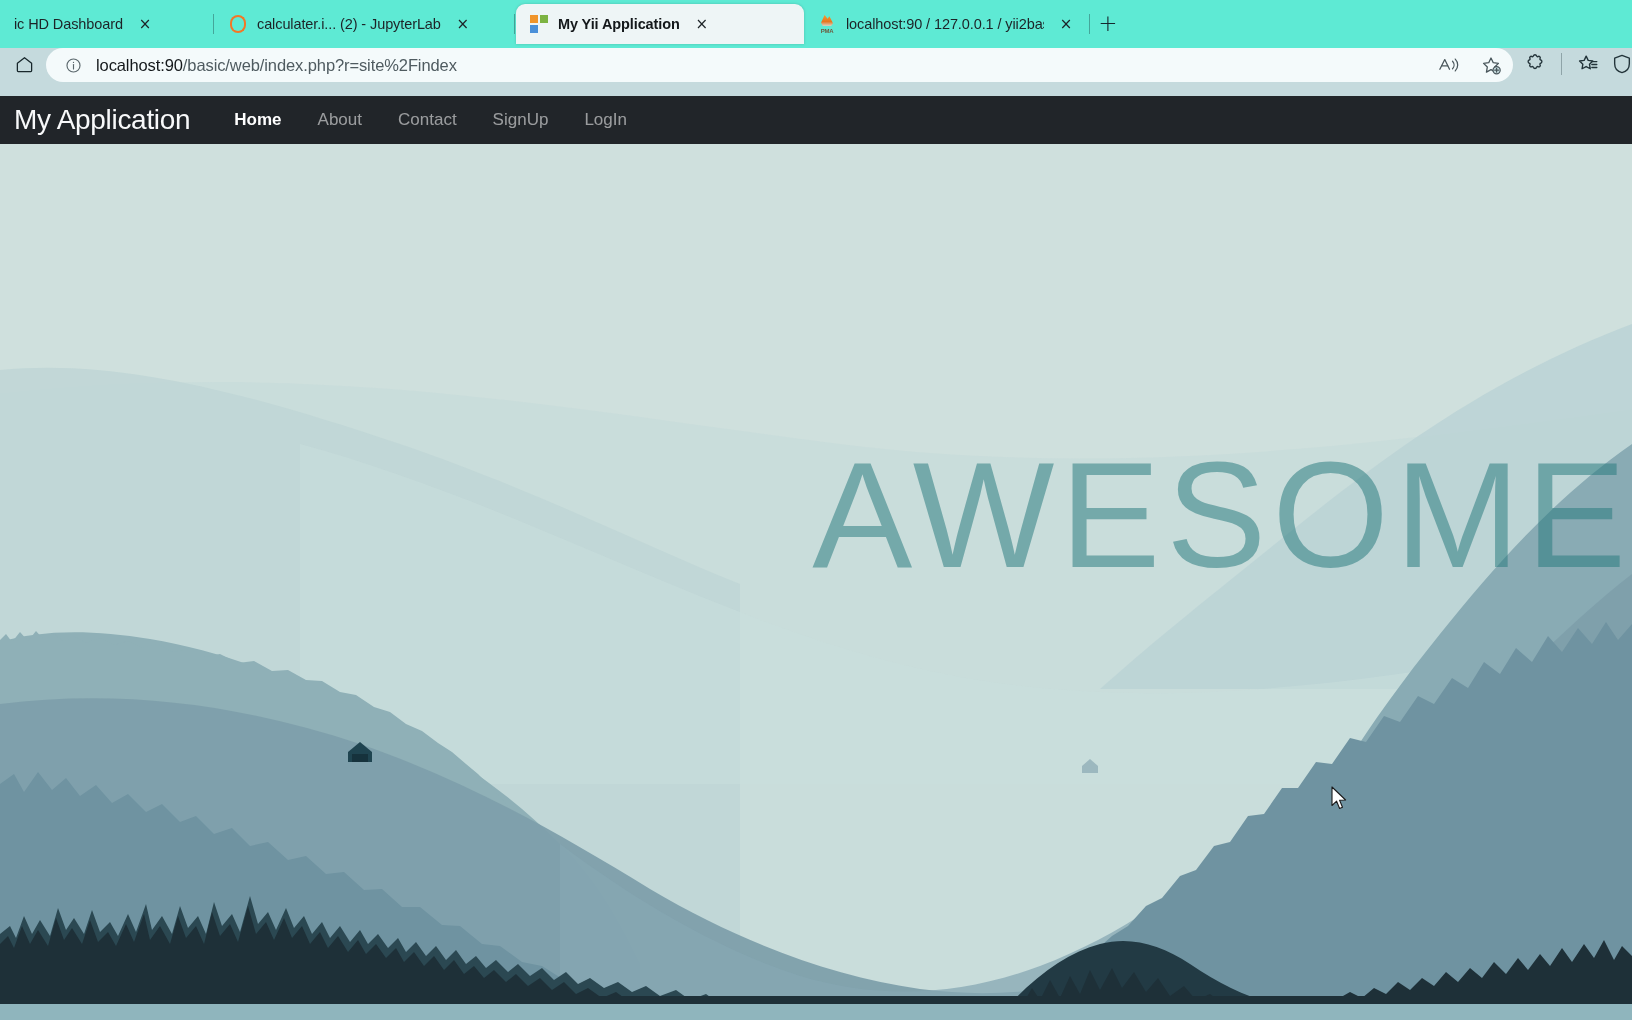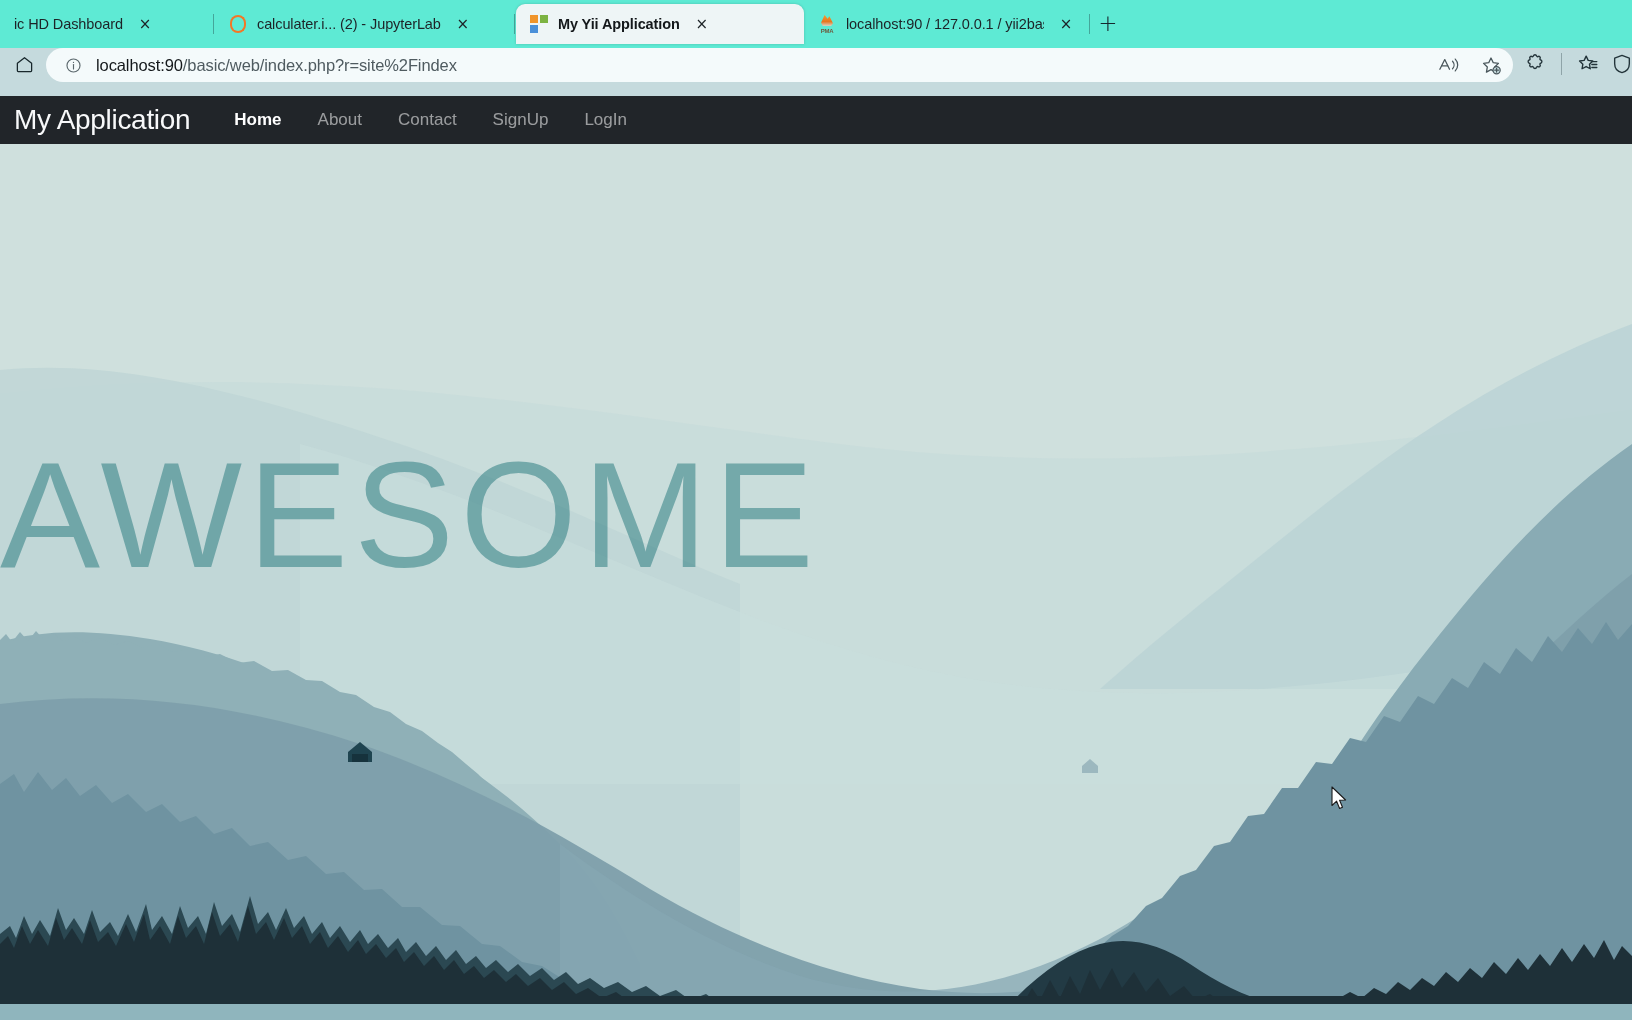--- a/index.html
+++ b/index.html
@@ -159,21 +159,21 @@
     font-size: 17px; padding: 6px 14px; white-space: nowrap;
   }
   .navlink.active { color: #ffffff; font-weight: 700; }
 
   
   .hero { position: relative; width: 100%; height: 860px; overflow: hidden; background: #cfe0dd; }
   .hero svg { position: absolute; inset: 0; width: 100%; height: 100%; display: block; }
 
   .hero-text {
     position: absolute; left: 0; right: 0; top: 300px;
-    text-align: left; pointer-events: none;
+    text-align: right; pointer-events: none;
   }
   .hero-title {
     font-family: "Liberation Sans", sans-serif;
     font-size: 150px; line-height: 0.95;
     font-weight: 400;
     color: rgba(39,120,124,0.52);
     letter-spacing: 6px;
   }
   .hero-sub {
     font-size: 25px;

